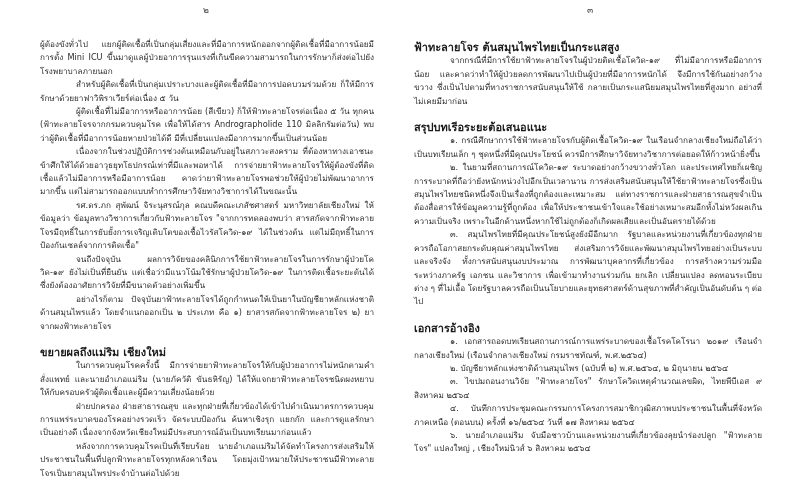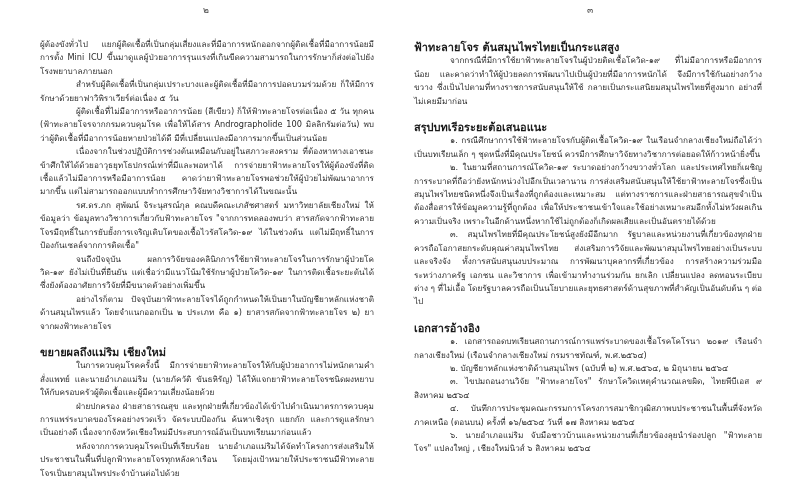--- a/index.html
+++ b/index.html
@@ -20,21 +20,21 @@
   .gap { height: 13px; }
 </style>
 </head>
 <body>
 
 <div class="page left">
   <div class="pnum">๒</div>
   <div class="body">
     <p>ผู้ต้องขังทั่วไป แยกผู้ติดเชื้อที่เป็นกลุ่มเสี่ยงและที่มีอาการหนักออกจากผู้ติดเชื้อที่มีอาการน้อยมีการตั้ง Mini ICU ขึ้นมาดูแลผู้ป่วยอาการรุนแรงที่เกินขีดความสามารถในการรักษาก็ส่งต่อไปยังโรงพยาบาลภายนอก</p>
     <p class="ind">สำหรับผู้ติดเชื้อที่เป็นกลุ่มเปราะบางและผู้ติดเชื้อที่มีอาการปอดบวมร่วมด้วย ก็ให้มีการรักษาด้วยยาฟาวิพิราเวียร์ต่อเนื่อง ๕ วัน</p>
-    <p class="ind">ผู้ติดเชื้อที่ไม่มีอาการหรืออาการน้อย (สีเขียว) ก็ให้ฟ้าทะลายโจรต่อเนื่อง ๕ วัน ทุกคน (ฟ้าทะลายโจรจากกรมควบคุมโรค เพื่อให้ได้สาร Andrographolide 100 มิลลิกรัมต่อวัน) พบว่าผู้ติดเชื้อที่มีอาการน้อยหายป่วยได้ดี มีที่เปลี่ยนแปลงมีอาการมากขึ้นเป็นส่วนน้อย</p>
+    <p class="ind">ผู้ติดเชื้อที่ไม่มีอาการหรืออาการน้อย (สีเขียว) ก็ให้ฟ้าทะลายโจรต่อเนื่อง ๕ วัน ทุกคน (ฟ้าทะลายโจรจากกรมควบคุมโรค เพื่อให้ได้สาร Andrographolide 110 มิลลิกรัมต่อวัน) พบว่าผู้ติดเชื้อที่มีอาการน้อยหายป่วยได้ดี มีที่เปลี่ยนแปลงมีอาการมากขึ้นเป็นส่วนน้อย</p>
     <p class="ind">เนื่องจากในช่วงปฏิบัติการช่วงต้นเหมือนกับอยู่ในสภาวะสงคราม ที่ต้องหาทางเอาชนะข้าศึกให้ได้ด้วยอาวุธยุทโธปกรณ์เท่าที่มีและพอหาได้ การจ่ายยาฟ้าทะลายโจรให้ผู้ต้องขังที่ติดเชื้อแล้วไม่มีอาการหรือมีอาการน้อย คาดว่ายาฟ้าทะลายโจรพอช่วยให้ผู้ป่วยไม่พัฒนาอาการมากขึ้น แต่ไม่สามารถออกแบบทำการศึกษาวิจัยทางวิชาการได้ในขณะนั้น</p>
     <p class="ind">รศ.ดร.ภก สุพัฒน์ จิระนุสรณ์กุล คณบดีคณะเภสัชศาสตร์ มหาวิทยาลัยเชียงใหม่ ให้ข้อมูลว่า ข้อมูลทางวิชาการเกี่ยวกับฟ้าทะลายโจร "จากการทดลองพบว่า สารสกัดจากฟ้าทะลายโจรมีฤทธิ์ในการยับยั้งการเจริญเติบโตของเชื้อไวรัสโควิด-๑๙ ได้ในช่วงต้น แต่ไม่มีฤทธิ์ในการป้องกันเซลล์จากการติดเชื้อ"</p>
     <p class="ind">จนถึงปัจจุบัน ผลการวิจัยของคลินิกการใช้ยาฟ้าทะลายโจรในการรักษาผู้ป่วยโควิด-๑๙ ยังไม่เป็นที่ยืนยัน แต่เชื่อว่ามีแนวโน้มใช้รักษาผู้ป่วยโควิด-๑๙ ในการติดเชื้อระยะต้นได้ ซึ่งยังต้องอาศัยการวิจัยที่มีขนาดตัวอย่างเพิ่มขึ้น</p>
     <p class="ind">อย่างไรก็ตาม ปัจจุบันยาฟ้าทะลายโจรได้ถูกกำหนดให้เป็นยาในบัญชียาหลักแห่งชาติด้านสมุนไพรแล้ว โดยจำแนกออกเป็น ๒ ประเภท คือ ๑) ยาสารสกัดจากฟ้าทะลายโจร ๒) ยาจากผงฟ้าทะลายโจร</p>
     <div class="gap"></div>
     <h3>ขยายผลถึงแม่ริม เชียงใหม่</h3>
     <p class="ind">ในการควบคุมโรคครั้งนี้ มีการจ่ายยาฟ้าทะลายโจรให้กับผู้ป่วยอาการไม่หนักตามคำสั่งแพทย์ และนายอำเภอแม่ริม (นายภัควัติ ขันธหิรัญ) ได้ให้แจกยาฟ้าทะลายโจรชนิดผงหยาบให้กับครอบครัวผู้ติดเชื้อและผู้มีความเสี่ยงน้อยด้วย</p>
     <p class="ind">ฝ่ายปกครอง ฝ่ายสาธารณสุข และทุกฝ่ายที่เกี่ยวข้องได้เข้าไปดำเนินมาตรการควบคุมการแพร่ระบาดของโรคอย่างรวดเร็ว จัดระบบป้องกัน ค้นหาเชิงรุก แยกกัก และการดูแลรักษาเป็นอย่างดี เนื่องจากจังหวัดเชียงใหม่มีประสบการณ์อันเป็นบทเรียนมาก่อนแล้ว</p>
     <p class="ind">หลังจากการควบคุมโรคเป็นที่เรียบร้อย นายอำเภอแม่ริมได้จัดทำโครงการส่งเสริมให้ประชาชนในพื้นที่ปลูกฟ้าทะลายโจรทุกหลังคาเรือน โดยมุ่งเป้าหมายให้ประชาชนมีฟ้าทะลายโจรเป็นยาสมุนไพรประจำบ้านต่อไปด้วย</p>
   </div>

